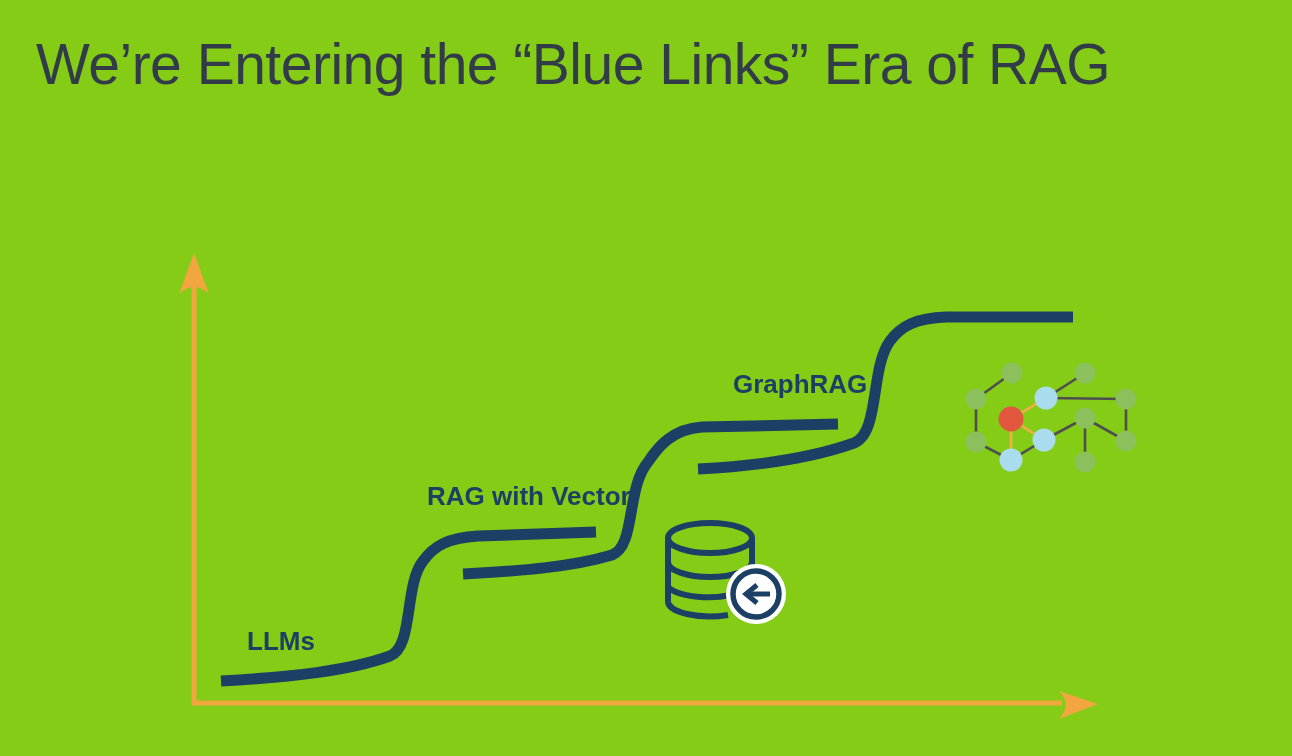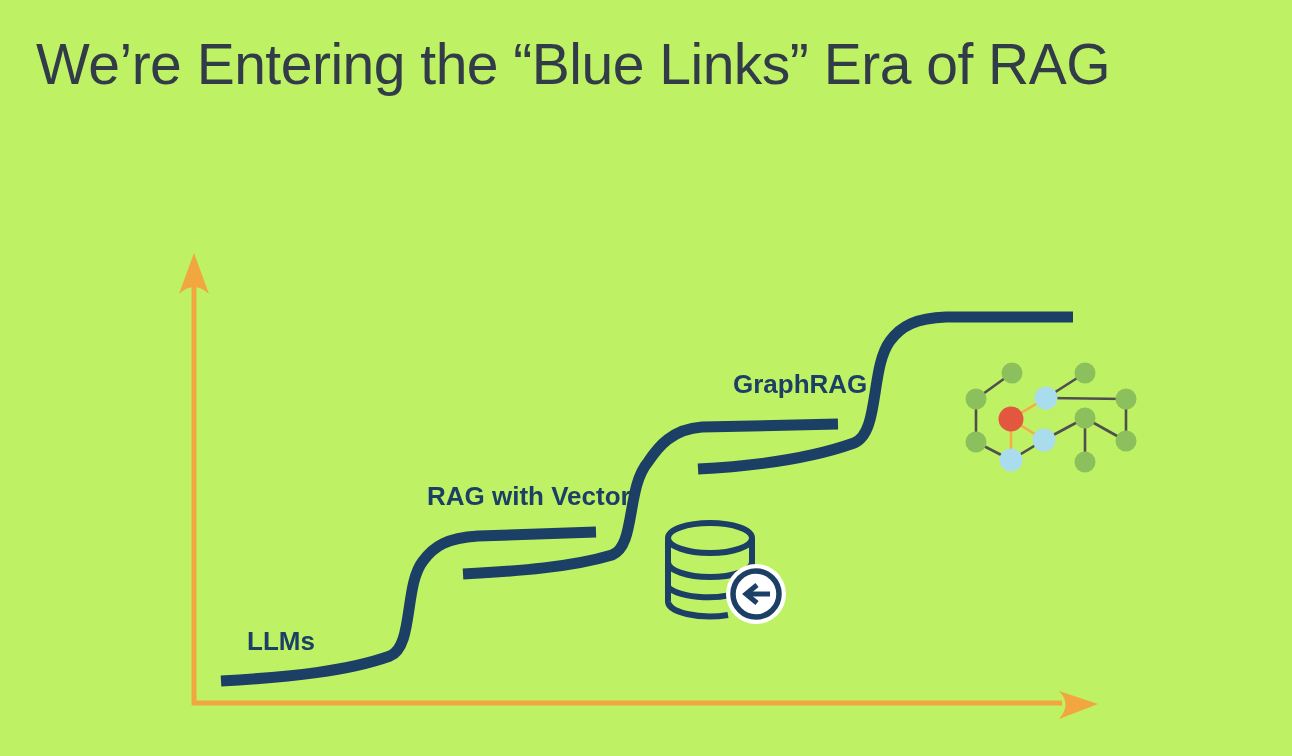--- a/index.html
+++ b/index.html
@@ -1,20 +1,20 @@
 <!DOCTYPE html>
 <html><head>
 <meta charset="utf-8">
 <style>
   html, body { margin: 0; padding: 0; background: #ffffff; }
   .slide {
     position: relative;
     width: 1292px;
     height: 756px;
-    background: #bef264;
+    background: #84cc16;
     overflow: hidden;
     font-family: "Liberation Sans", sans-serif;
   }
   .slide-title {
     position: absolute;
     left: 36px;
     top: 30px;
     width: 1230px;
     margin: 0;
     font-family: "Liberation Sans", sans-serif;

